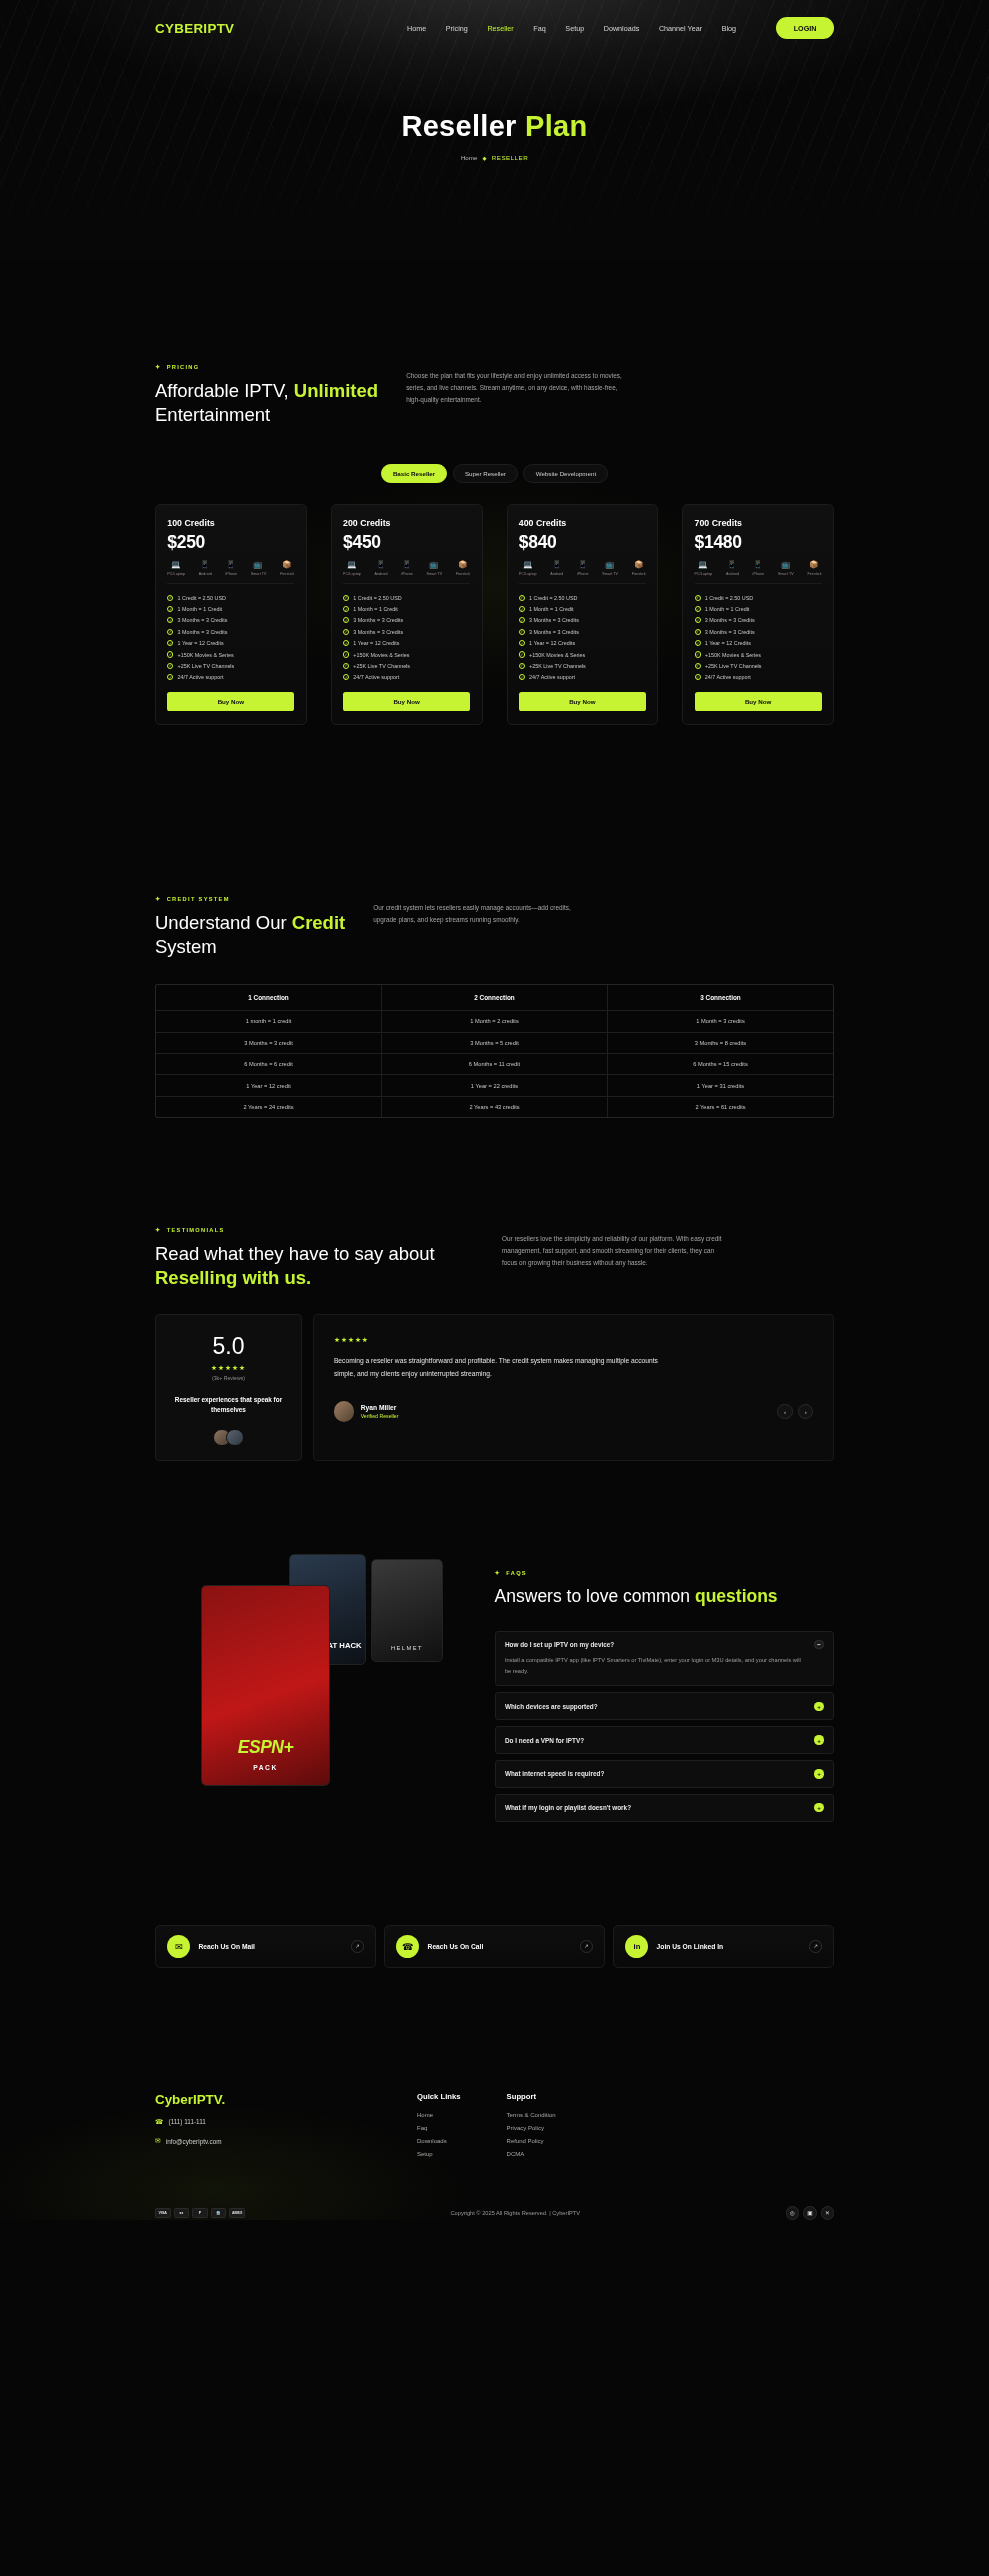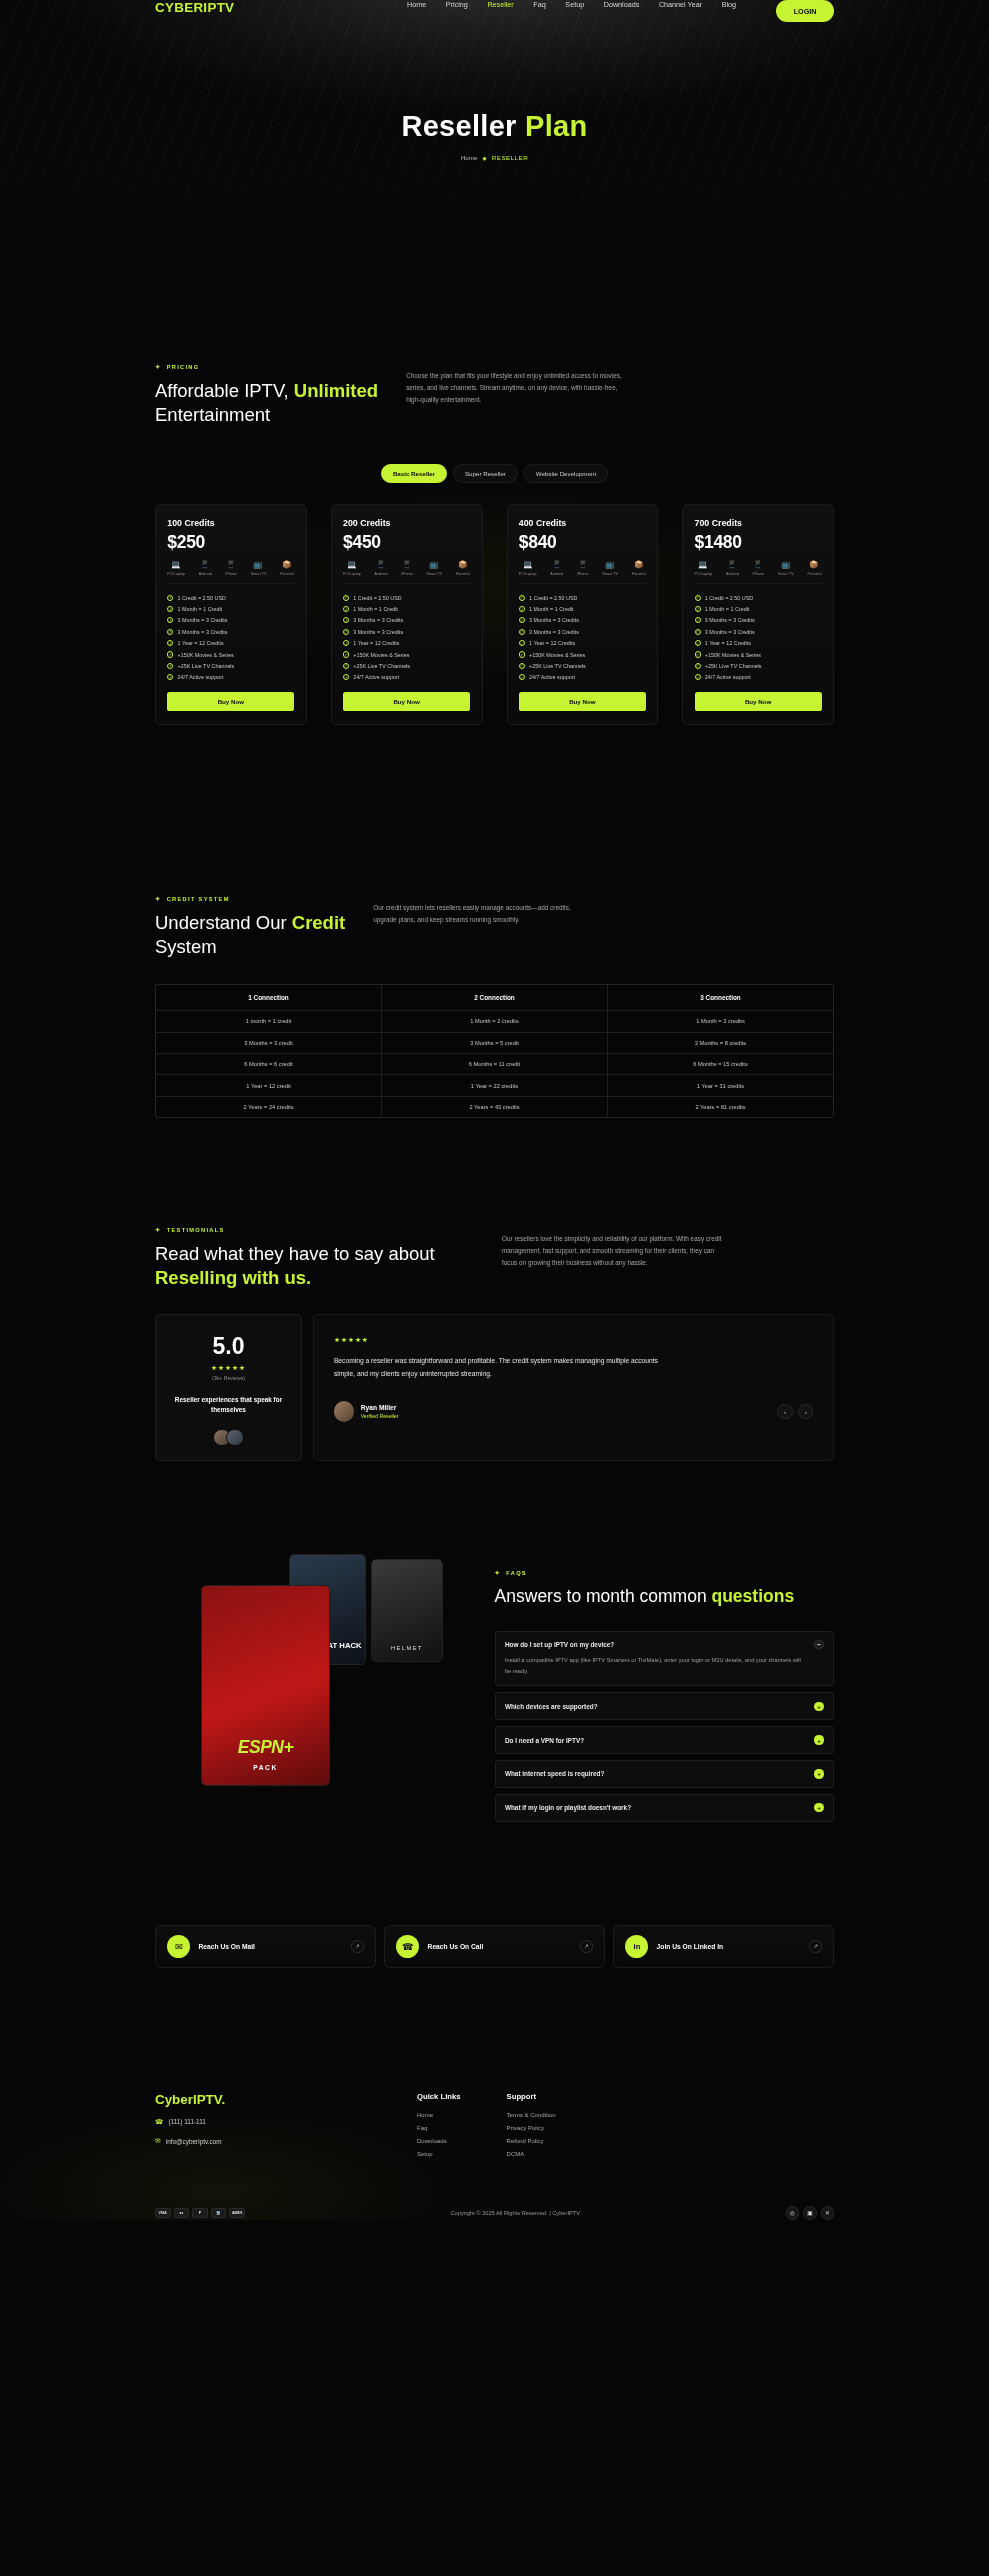--- a/index.html
+++ b/index.html
@@ -30,21 +30,21 @@
   .hero .drape{
     position:absolute;inset:0;
     background:
       repeating-linear-gradient(112deg, rgba(255,255,255,.035) 0 1px, rgba(255,255,255,0) 1px 17.5px),
       repeating-linear-gradient(72deg, rgba(255,255,255,.025) 0 0.5px, rgba(255,255,255,0) 0.5px 25px);
     mask-image:linear-gradient(180deg,#000 0%, #000 55%, transparent 100%);
   }
   .nav{
     position:relative;z-index:3;
     height:56px;
-    display:flex;align-items:flex-start;
+    display:flex;align-items:center;
     padding:0 155px;
     gap:20.6px;
   }
   .logo{
     font-size:13.4px;font-weight:700;letter-spacing:0.3px;color:var(--accent);
   }
   .nav-links{
     display:flex;align-items:center;gap:19.6px;margin-left:auto;margin-right:19.6px;
     font-size:7.2px;color:#d8d8d8;
   }
@@ -112,21 +112,21 @@
   .trow.head .tc{font-size:6.4px;font-weight:700;color:#fff;padding:9.3px 5.2px;}
   .trow:last-child .tc{border-bottom:none;}
 
   
   .testi{padding-top:108px;}
   .testi-body{display:flex;gap:11.3px;margin-top:24px;}
   .score-card{
     width:147px;background:#0d0d0d;border:0.5px solid #1d1d1d;border-radius:4.1px;
     padding:18.5px 12.4px 13.4px;text-align:center;
   }
-  .score{font-size:23px;font-weight:700;}
+  .score{font-size:23px;font-weight:400;}
   .stars{color:var(--accent);font-size:6.7px;letter-spacing:1px;margin-top:4.1px;}
   .rev-count{font-size:5.2px;color:#8d8d8d;margin-top:3.1px;}
   .score-sub{font-size:6.4px;font-weight:700;line-height:1.6;margin-top:13.4px;}
   .avatars{display:flex;justify-content:center;margin-top:13.4px;}
   .av{width:17.5px;height:17.5px;border-radius:50%;border:1px solid #0d0d0d;margin-left:-4.6px;
       background:linear-gradient(135deg,#6f5a4a,#3c3029);}
   .av:first-child{margin-left:0;background:linear-gradient(135deg,#8d7560,#4a3c31);}
   .av.a3{background:linear-gradient(135deg,#5b6470,#2f3640);}
   .quote-card{flex:1;background:#0b0b0b;border:0.5px solid #1a1a1a;border-radius:4.1px;padding:17.5px 19.6px;}
   .quote-text{font-size:6.7px;line-height:2;color:#e6e6e6;margin-top:9.3px;max-width:330px;}
@@ -601,21 +601,21 @@
       <div class="pack">PACK</div>
     </div>
   </div>
 
   <div class="faq-col">
     <div class="eyebrow">
       <span class="star">✦</span>
       <span>FAQS</span>
     </div>
     <h2 class="faq-title">
-      <span>Answers to month common </span><span class="hl">questions</span>
+      <span>Answers to love common </span><span class="hl">questions</span>
     </h2>
 
     <div class="acc">
       <div class="acc-item">
         <div class="acc-top">
           <span class="acc-q">How do I set up IPTV on my device?</span>
           <span class="acc-ic minus">−</span>
         </div>
         <div class="acc-a">Install a compatible IPTV app (like IPTV Smarters or TiviMate), enter your login or M3U details, and your channels will be ready.</div>
       </div>

